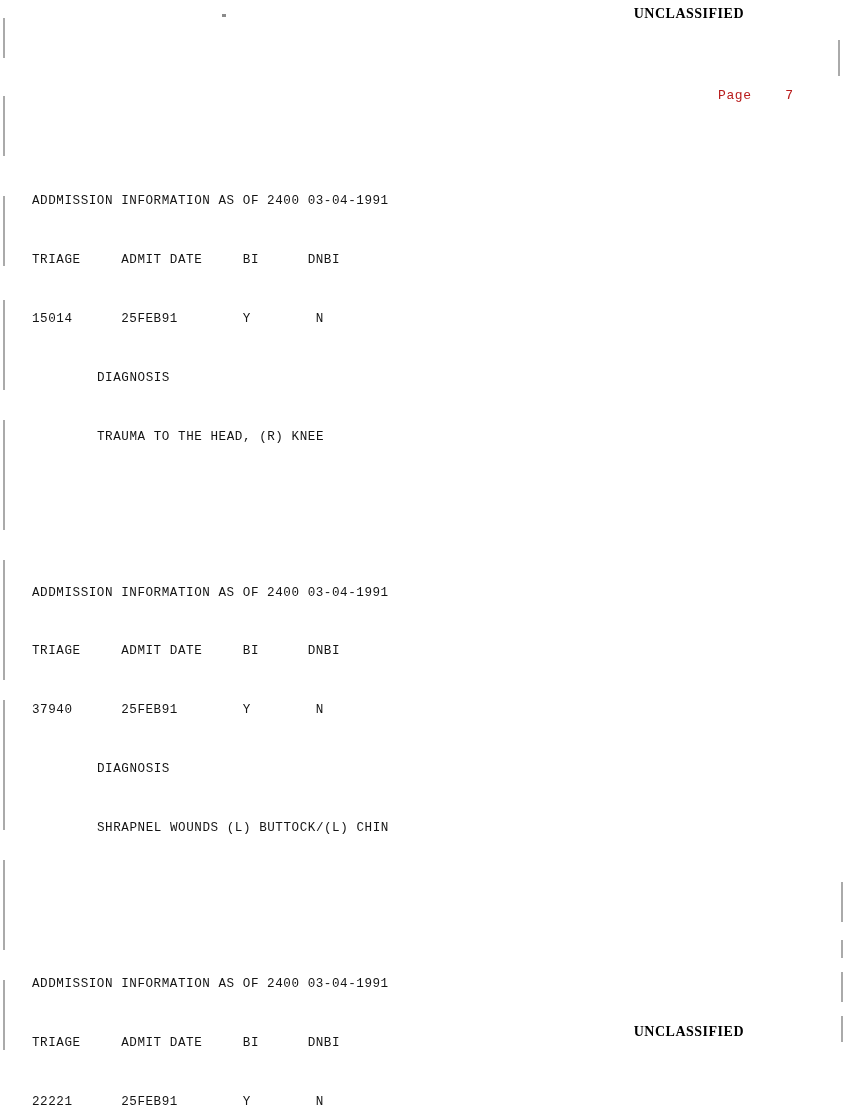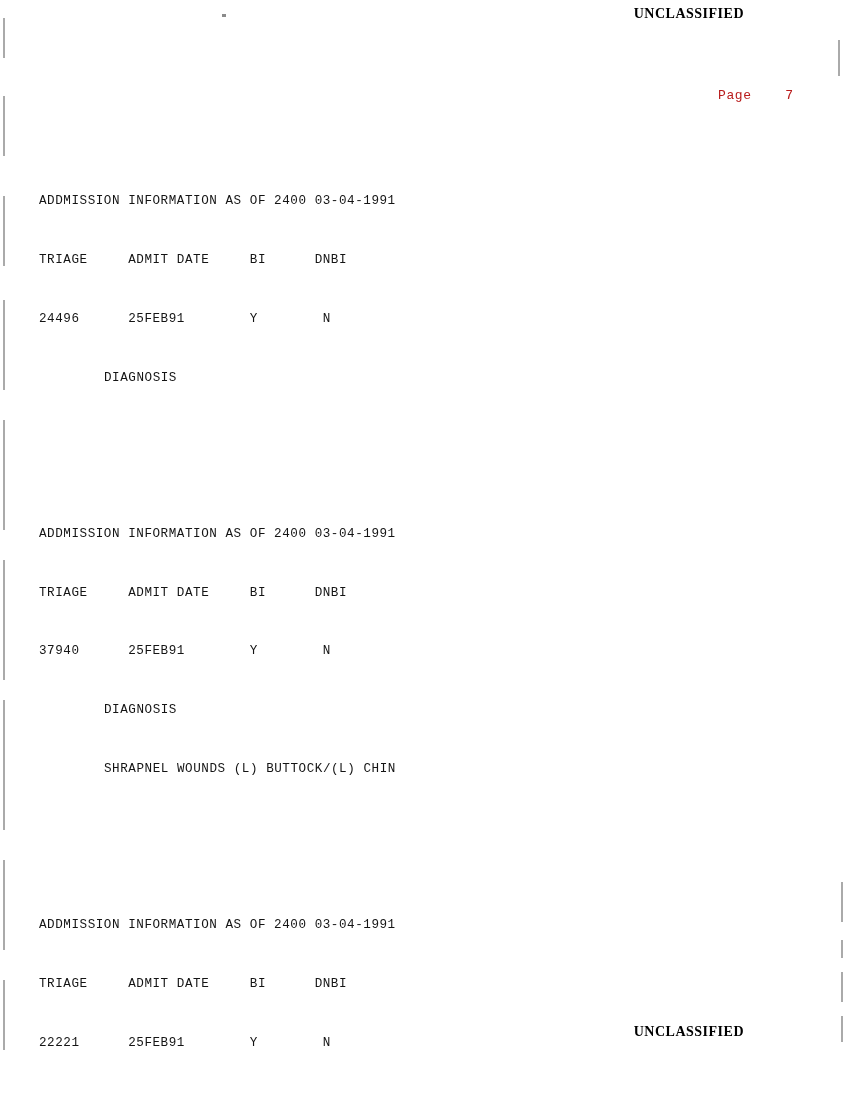--- a/index.html
+++ b/index.html
@@ -53,21 +53,20 @@
     width: 770px;
     font-family: "Liberation Mono", monospace;
     font-size: 12.6px;
     line-height: 19.6px;
     color: #141414;
     white-space: pre;
     letter-spacing: 0.55px;
   }
   .record {
     margin-bottom: 19px;
-    margin-left: 7px;
   }
   .rec-line {
     white-space: pre;
   }
   .rec-line.indent {
     padding-left: 65px;
   }
 
   
   .edge-mark {
@@ -93,22 +92,23 @@
   <div class="dot-top"></div>
 
   <div class="classification top">UNCLASSIFIED</div>
 
   <div class="page-number">Page    7</div>
 
   <div class="records">
     <div class="record">
       <div class="rec-line">ADDMISSION INFORMATION AS OF 2400 03-04-1991</div>
       <div class="rec-line">TRIAGE     ADMIT DATE     BI      DNBI</div>
-      <div class="rec-line">24496      25FEB91        Y        N</div>
+      <div class="rec-line">15014      25FEB91        Y        N</div>
       <div class="rec-line indent">DIAGNOSIS</div>
+      <div class="rec-line indent">TRAUMA TO THE HEAD, (R) KNEE</div>
     </div>
     <div class="record">
       <div class="rec-line">ADDMISSION INFORMATION AS OF 2400 03-04-1991</div>
       <div class="rec-line">TRIAGE     ADMIT DATE     BI      DNBI</div>
       <div class="rec-line">37940      25FEB91        Y        N</div>
       <div class="rec-line indent">DIAGNOSIS</div>
       <div class="rec-line indent">SHRAPNEL WOUNDS (L) BUTTOCK/(L) CHIN</div>
     </div>
     <div class="record">
       <div class="rec-line">ADDMISSION INFORMATION AS OF 2400 03-04-1991</div>

